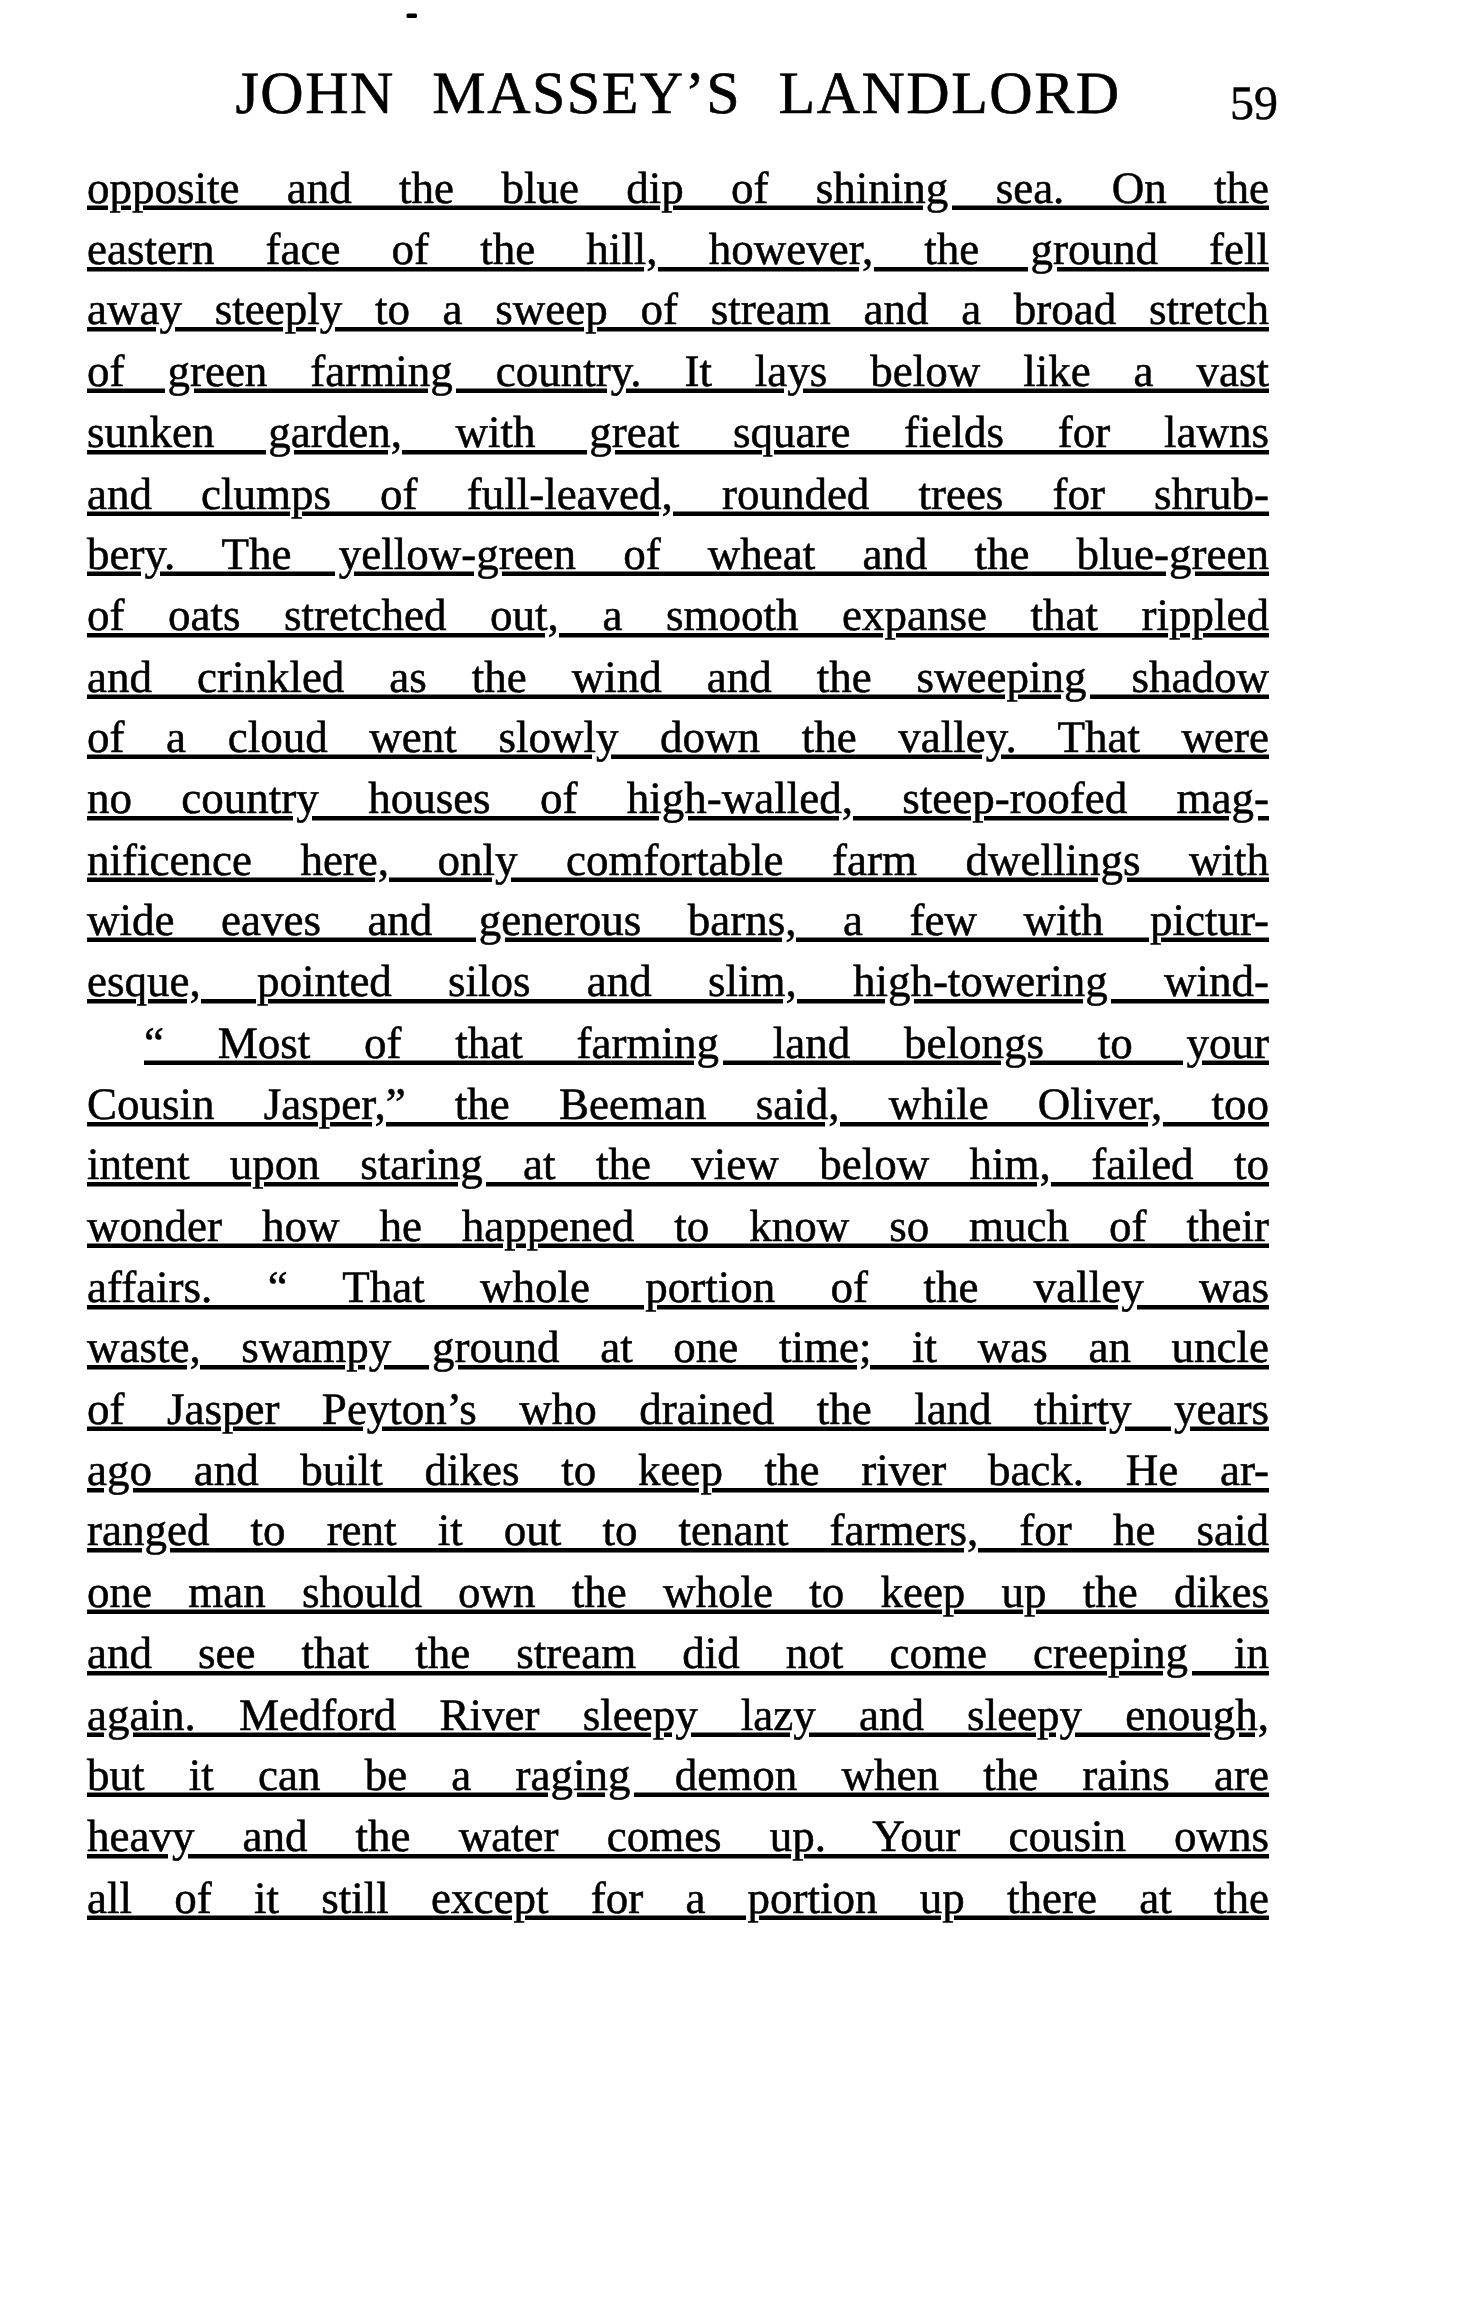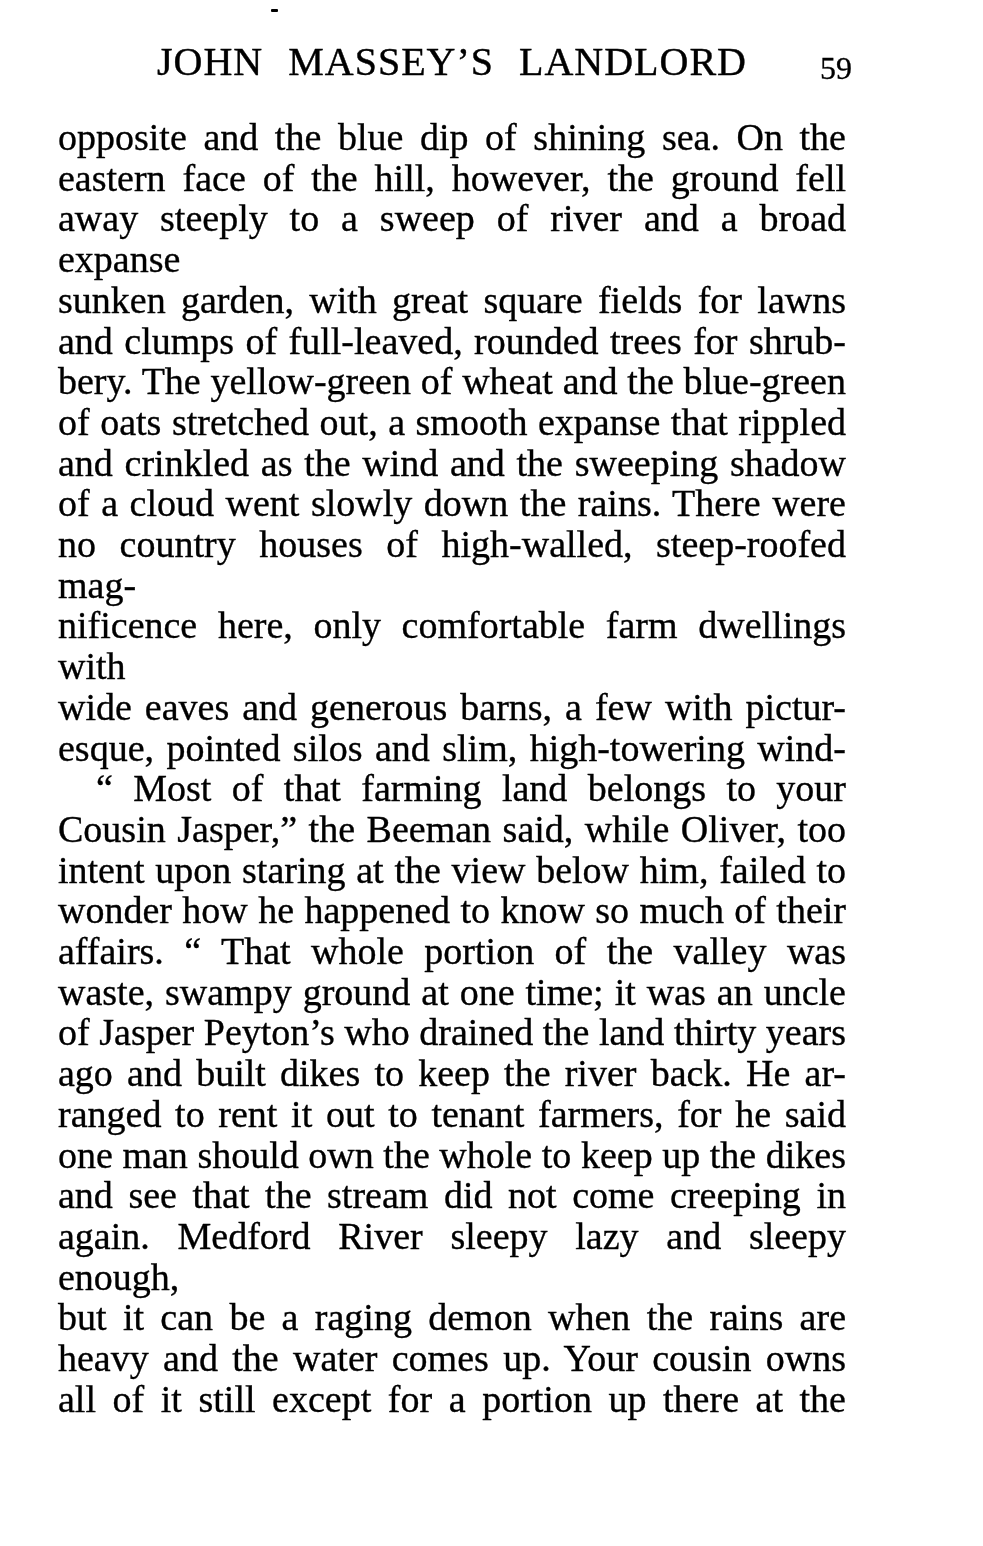--- a/index.html
+++ b/index.html
@@ -53,23 +53,24 @@
     right: -6px;
     top: 8px;
     font-size: 32px;
     line-height: 40px;
     text-align: right;
     -webkit-text-stroke: 0.3px var(--ink);
   }
   .text-block {
     position: absolute;
     left: 58px;
-    top: 117px;
+    top: 106px;
     width: 788px;
-    font-size: 38px;
+    font-size: 30px;
+    text-decoration: underline;
     -webkit-text-stroke: 0.35px var(--ink);
   }
   .line {
     line-height: 40.7px;
     text-align: justify;
     text-align-last: justify;
     white-space: normal;
   }
   .line.no-justify {
     text-align-last: left;
@@ -86,27 +87,28 @@
 
   <header class="running-head">
     <span class="running-title">JOHN MASSEY’S LANDLORD</span>
     <span class="page-num">59</span>
   </header>
 
   <main class="text-block" id="text-block">
       <div class="paragraph">
         <div class="line">opposite and the blue dip of shining sea.  On the</div>
         <div class="line">eastern face of the hill, however, the ground fell</div>
-        <div class="line">away steeply to a sweep of river and a broad expanse</div>
+        <div class="line">away steeply to a sweep of stream and a broad stretch</div>
+        <div class="line">of green farming country.  It lays below like a vast</div>
         <div class="line">sunken garden, with great square fields for lawns</div>
         <div class="line">and clumps of full-leaved, rounded trees for shrub-</div>
         <div class="line">bery.  The yellow-green of wheat and the blue-green</div>
         <div class="line">of oats stretched out, a smooth expanse that rippled</div>
         <div class="line">and crinkled as the wind and the sweeping shadow</div>
-        <div class="line">of a cloud went slowly down the rains.  There were</div>
+        <div class="line">of a cloud went slowly down the valley.  That were</div>
         <div class="line">no country houses of high-walled, steep-roofed mag-</div>
         <div class="line">nificence here, only comfortable farm dwellings with</div>
         <div class="line">wide eaves and generous barns, a few with pictur-</div>
         <div class="line">esque, pointed silos and slim, high-towering wind-</div>
       </div>
       <div class="paragraph">
         <div class="line indent">“ Most of that farming land belongs to your</div>
         <div class="line">Cousin Jasper,” the Beeman said, while Oliver, too</div>
         <div class="line">intent upon staring at the view below him, failed to</div>
         <div class="line">wonder how he happened to know so much of their</div>

